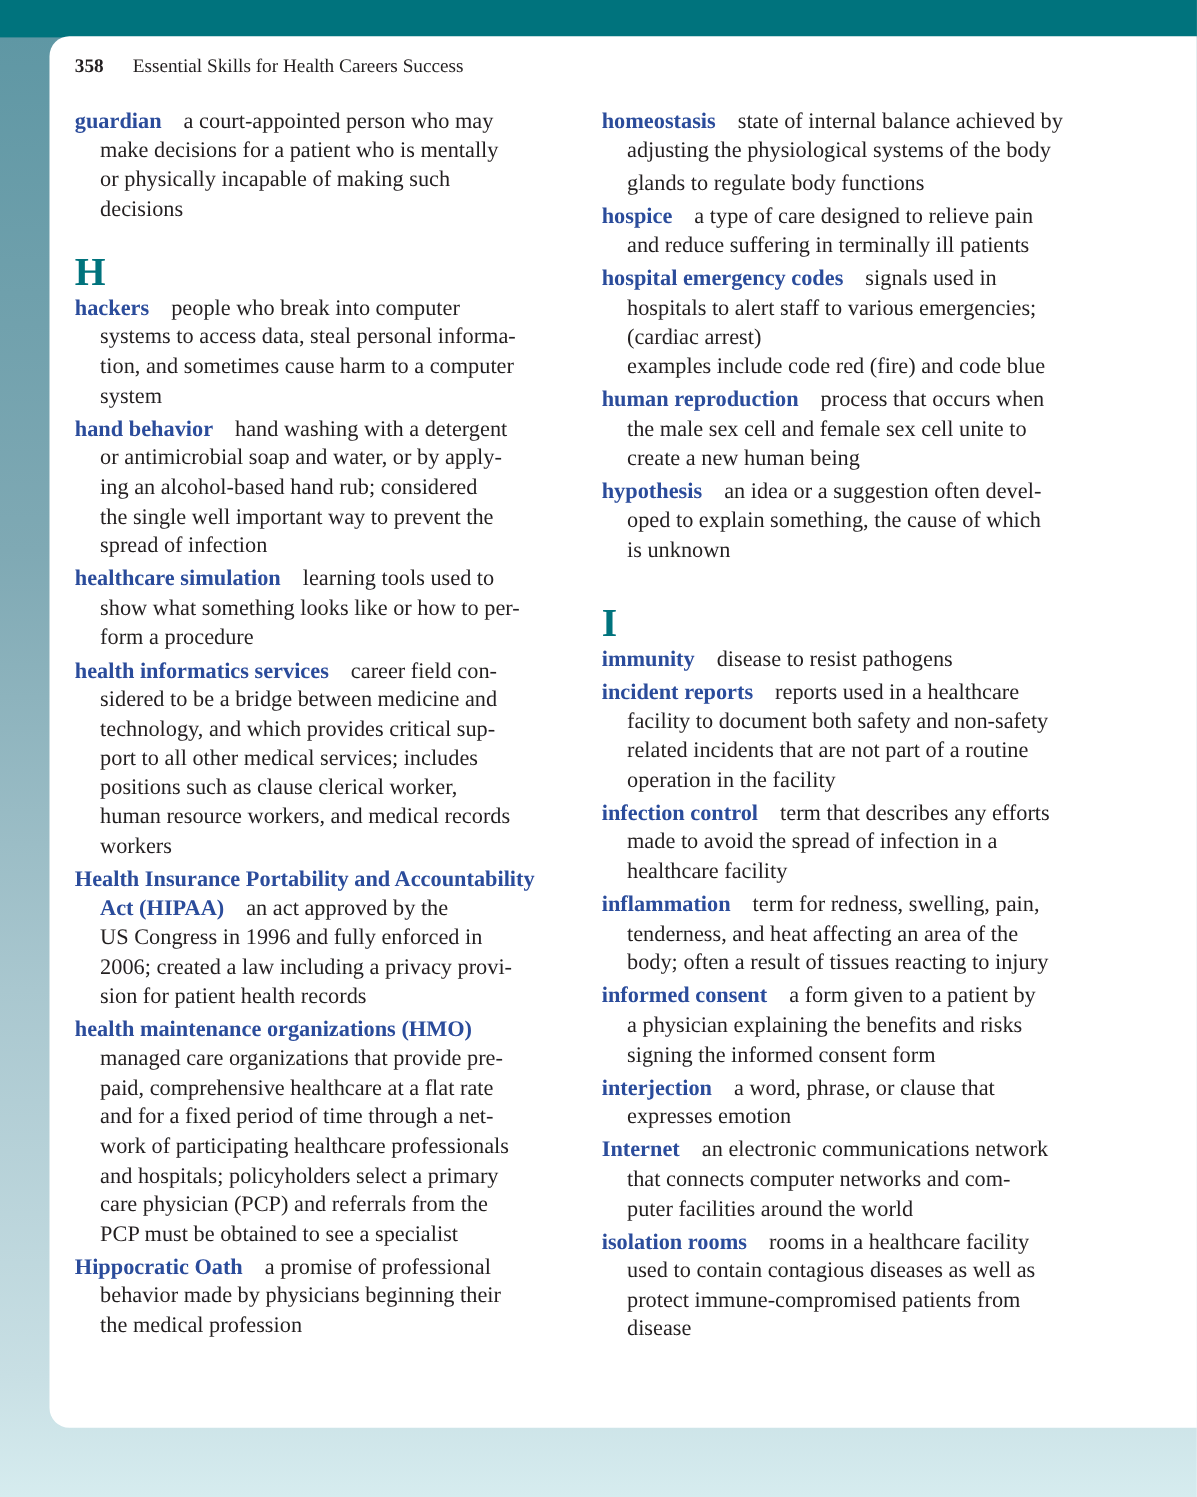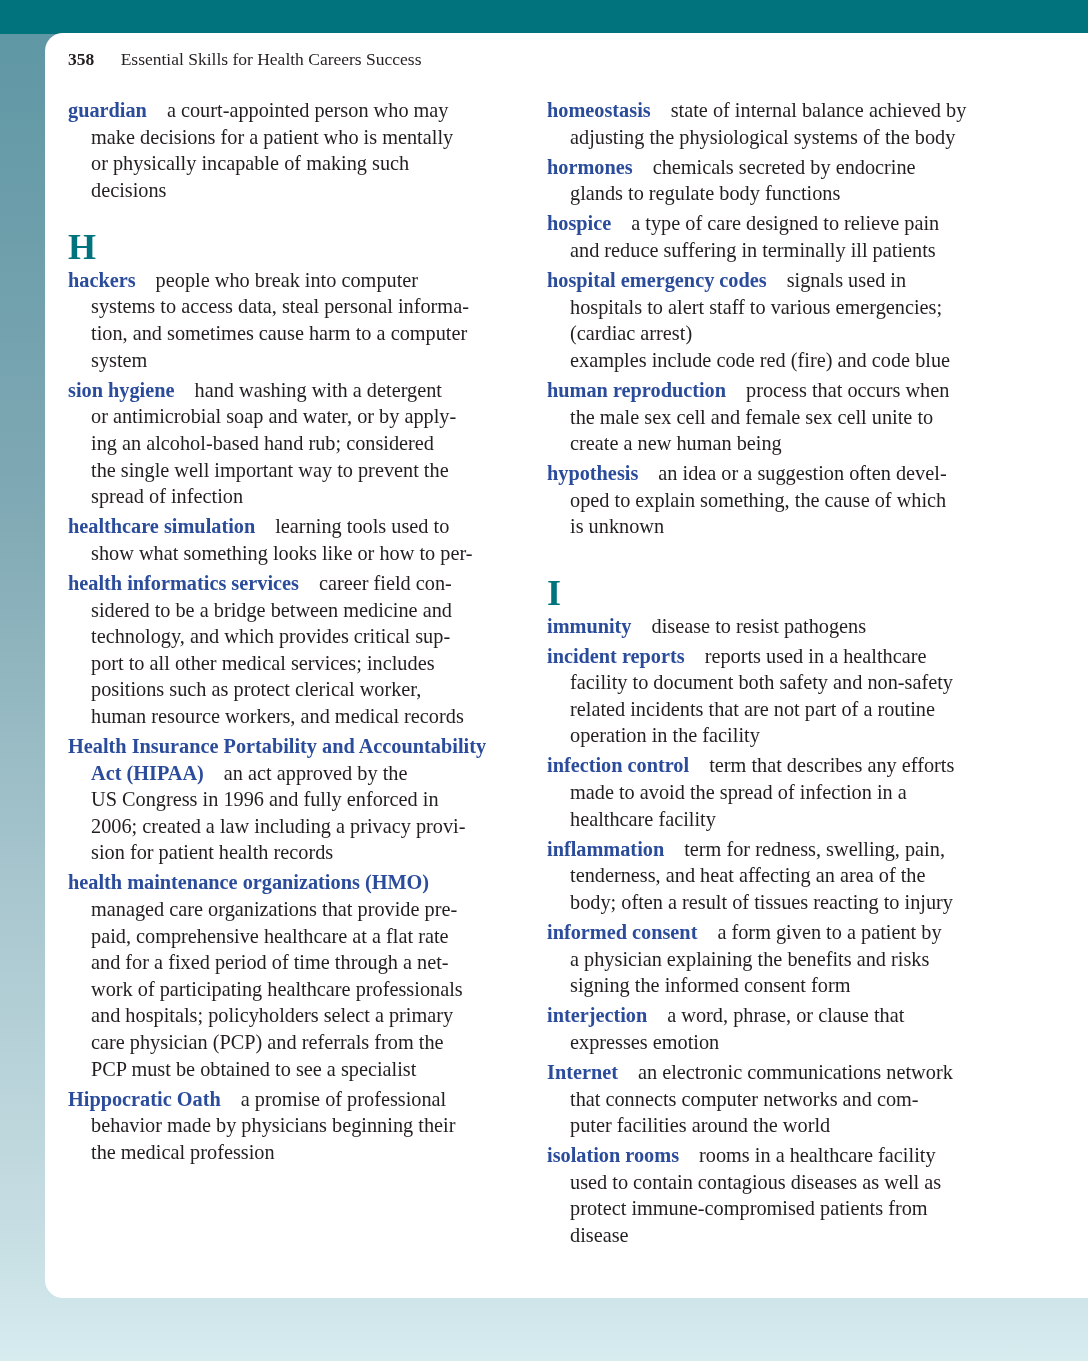--- a/index.html
+++ b/index.html
@@ -61,37 +61,39 @@
   <div class="spacer-l"></div>
   <div class="letter">H</div>
   <div id="left-entries">
       <div class="entry">
         <div class="line first"><span class="term">hackers</span><span class="gap"></span><span>people who break into computer</span></div>
         <div class="line">systems to access data, steal personal informa-</div>
         <div class="line">tion, and sometimes cause harm to a computer</div>
         <div class="line">system</div>
       </div>
       <div class="entry">
-        <div class="line first"><span class="term">sion hygiene</span><span class="gap"></span><span>hand washing with a detergent</span></div>
+        <div class="line first"><span class="term">hand behavior</span><span class="gap"></span><span>hand washing with a detergent</span></div>
         <div class="line">or antimicrobial soap and water, or by apply-</div>
         <div class="line">ing an alcohol-based hand rub; considered</div>
         <div class="line">the single well important way to prevent the</div>
         <div class="line">spread of infection</div>
       </div>
       <div class="entry">
         <div class="line first"><span class="term">healthcare simulation</span><span class="gap"></span><span>learning tools used to</span></div>
         <div class="line">show what something looks like or how to per-</div>
+        <div class="line">form a procedure</div>
       </div>
       <div class="entry">
         <div class="line first"><span class="term">health informatics services</span><span class="gap"></span><span>career field con-</span></div>
         <div class="line">sidered to be a bridge between medicine and</div>
         <div class="line">technology, and which provides critical sup-</div>
         <div class="line">port to all other medical services; includes</div>
-        <div class="line">positions such as protect clerical worker,</div>
+        <div class="line">positions such as clause clerical worker,</div>
         <div class="line">human resource workers, and medical records</div>
+        <div class="line">workers</div>
       </div>
       <div class="entry">
         <div class="line first"><span class="term">Health Insurance Portability and Accountability</span></div>
         <div class="line"><span class="term">Act (HIPAA)</span><span class="gap"></span><span>an act approved by the</span></div>
         <div class="line">US Congress in 1996 and fully enforced in</div>
         <div class="line">2006; created a law including a privacy provi-</div>
         <div class="line">sion for patient health records</div>
       </div>
       <div class="entry">
         <div class="line first"><span class="term">health maintenance organizations (HMO)</span></div>
@@ -111,21 +113,20 @@
     </div>
 </div>
 
 <div class="col col-right">
   <div id="right-h">
       <div class="entry">
         <div class="line first"><span class="term">homeostasis</span><span class="gap"></span><span>state of internal balance achieved by</span></div>
         <div class="line">adjusting the physiological systems of the body</div>
       </div>
       <div class="entry">
-        <div class="line first"><span class="term">hormones</span><span class="gap"></span><span>chemicals secreted by endocrine</span></div>
         <div class="line">glands to regulate body functions</div>
       </div>
       <div class="entry">
         <div class="line first"><span class="term">hospice</span><span class="gap"></span><span>a type of care designed to relieve pain</span></div>
         <div class="line">and reduce suffering in terminally ill patients</div>
       </div>
       <div class="entry">
         <div class="line first"><span class="term">hospital emergency codes</span><span class="gap"></span><span>signals used in</span></div>
         <div class="line">hospitals to alert staff to various emergencies;</div>
         <div class="line">(cardiac arrest)</div>

